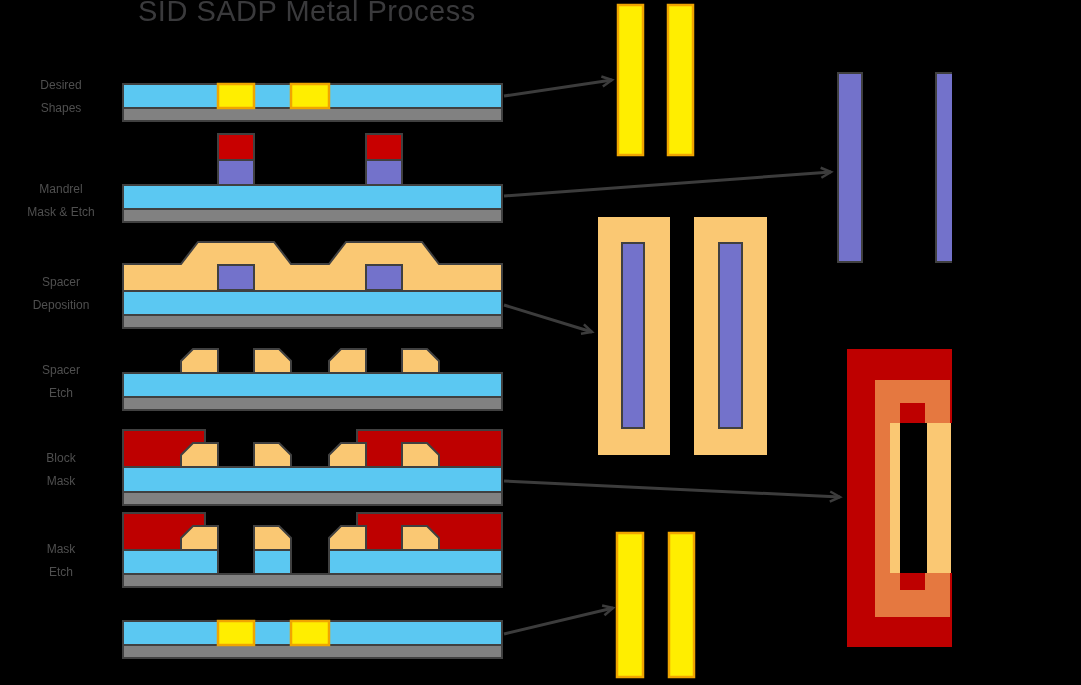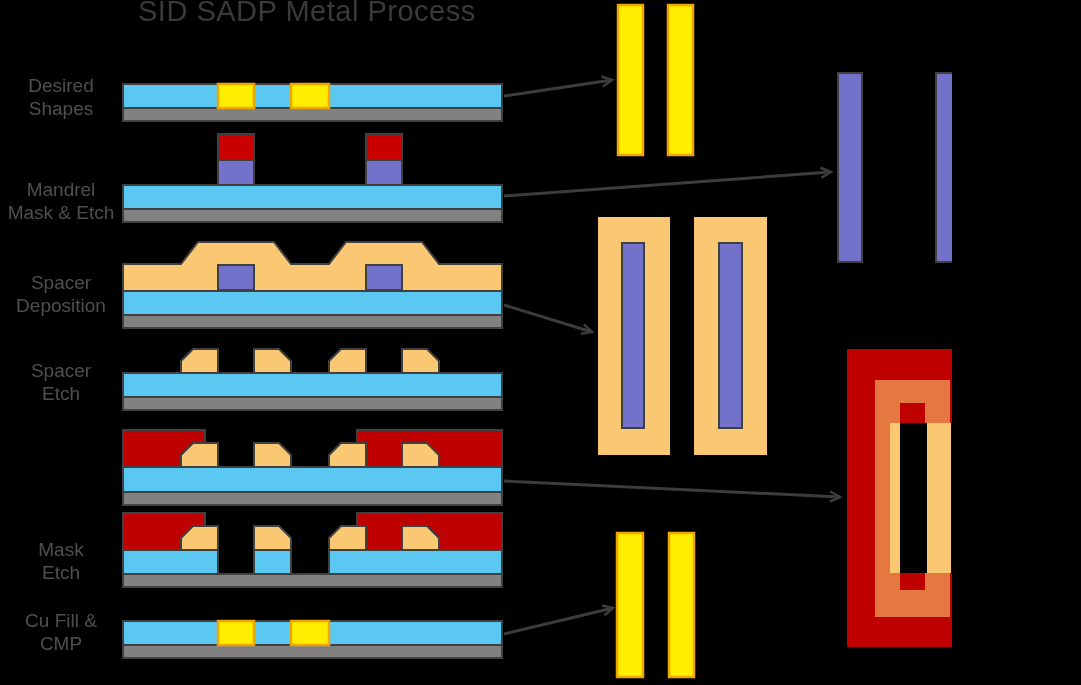--- a/index.html
+++ b/index.html
@@ -14,21 +14,21 @@
   .page-title{
     position:absolute;left:138px;top:-5px;width:400px;
     font-size:29px;letter-spacing:.5px;
     color:var(--title-text,#3a3a3c);
     white-space:nowrap;
   }
   .step-label{
     position:absolute;left:0;width:122px;
     text-align:center;white-space:pre-line;
     color:var(--label-text,#4f4f4f);
-    font-size:19px;line-height:23px;
+    font-size:12px;line-height:23px;
   }
   
   .cyan   {fill:var(--oxide-cyan);stroke:var(--outline);stroke-width:2;}
   .gray   {fill:var(--substrate-gray);stroke:var(--outline);stroke-width:2;}
   .yellow {fill:var(--metal-yellow);stroke:var(--metal-border);stroke-width:2.5;}
   .purple {fill:var(--mandrel-purple);stroke:var(--outline);stroke-width:2;}
   .cap    {fill:var(--mandrel-cap-red);stroke:var(--outline);stroke-width:2;}
   .tan    {fill:var(--spacer-tan);stroke:var(--outline);stroke-width:2;}
   .redblk {fill:var(--block-red);stroke:var(--outline);stroke-width:2;}
   .flat-red    {fill:var(--block-red);}
@@ -46,24 +46,24 @@
   <div class="page-title">SID SADP Metal Process</div>
 
   <div class="step-label" style="top:74px">Desired
 Shapes</div>
   <div class="step-label" style="top:178px">Mandrel
 Mask &amp; Etch</div>
   <div class="step-label" style="top:271px">Spacer
 Deposition</div>
   <div class="step-label" style="top:359px">Spacer
 Etch</div>
+  <div class="step-label" style="top:447px">Block
+Mask</div>
   <div class="step-label" style="top:538px">Mask
 Etch</div>
-  <div class="step-label" style="top:609px">Cu Fill &amp;
-CMP</div>
 
   <svg class="diagram-svg" width="1081" height="685" viewBox="0 0 1081 685">
     <defs>
       <marker id="ah" markerUnits="userSpaceOnUse" markerWidth="15" markerHeight="15" refX="12" refY="7" orient="auto">
         <path class="arrowhead" d="M2,2 L12,7 L2,12"></path>
       </marker>
     </defs>
 
     <g>
       <rect class="gray" x="123" y="108" width="379" height="13"></rect>

